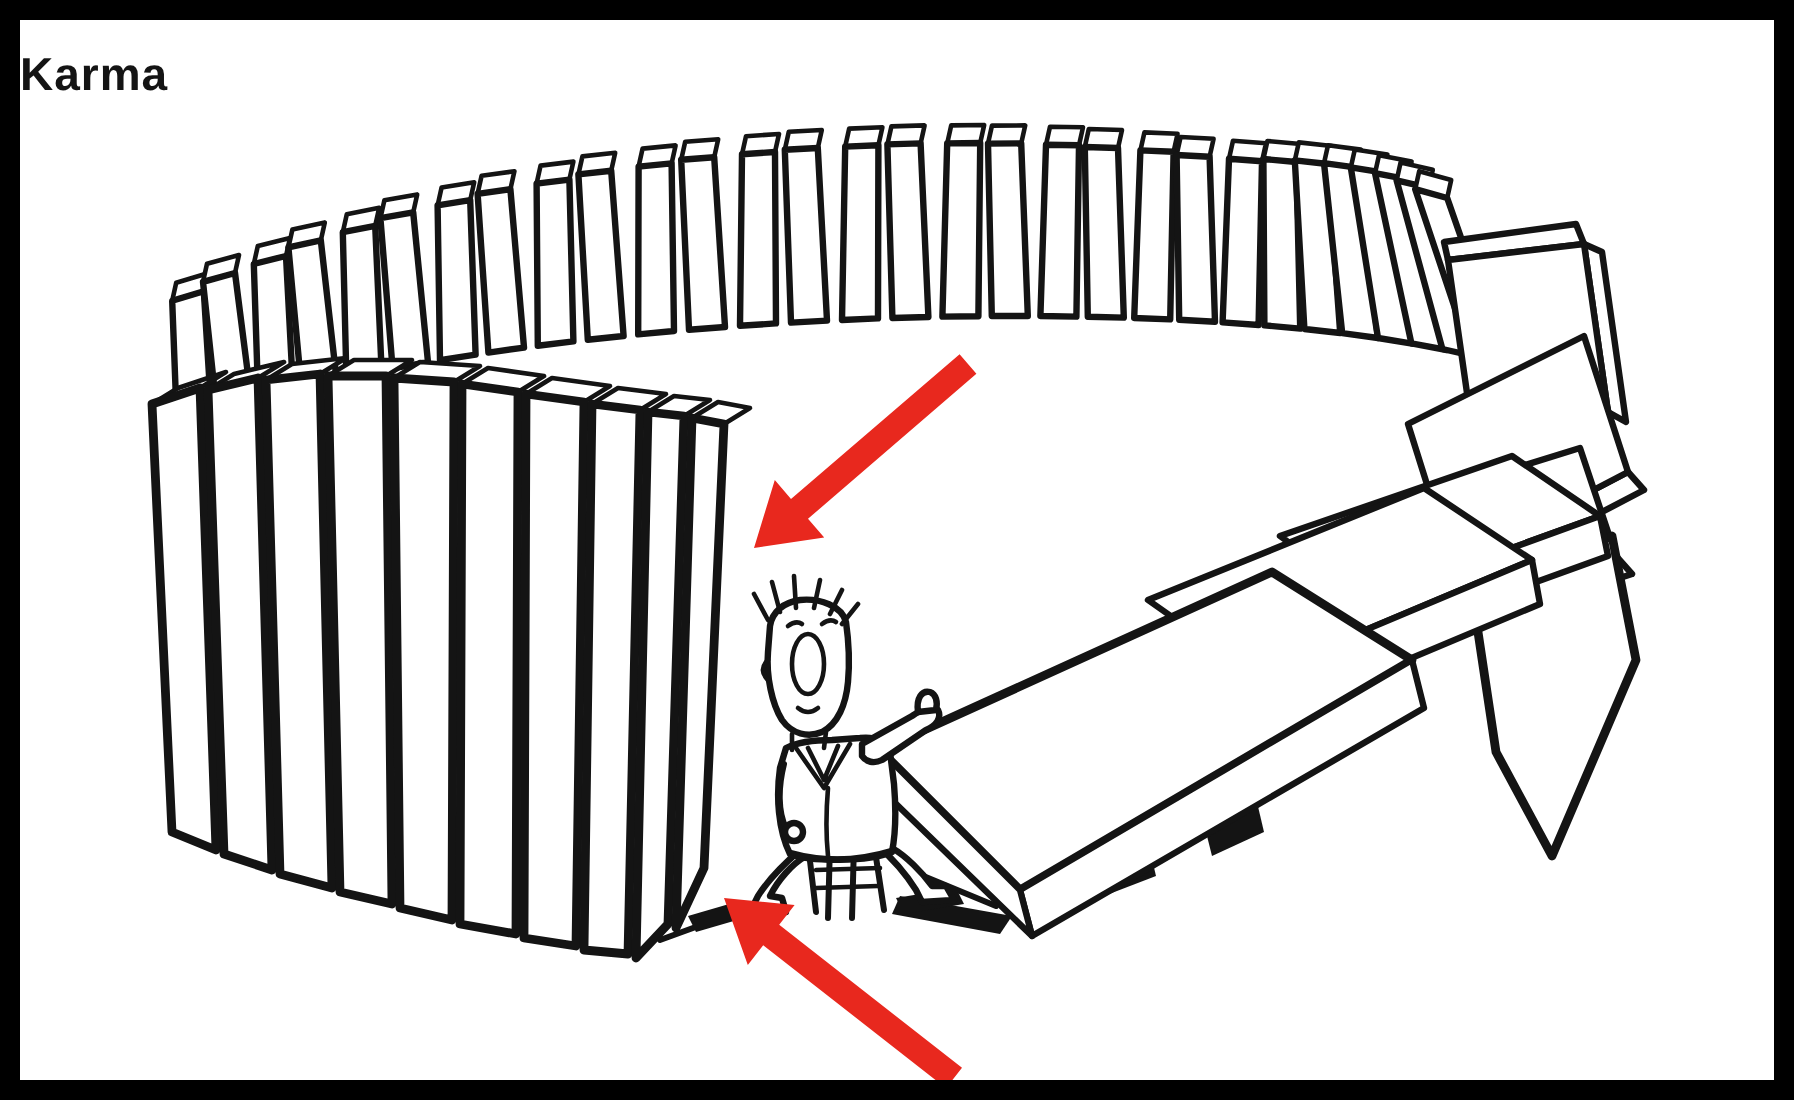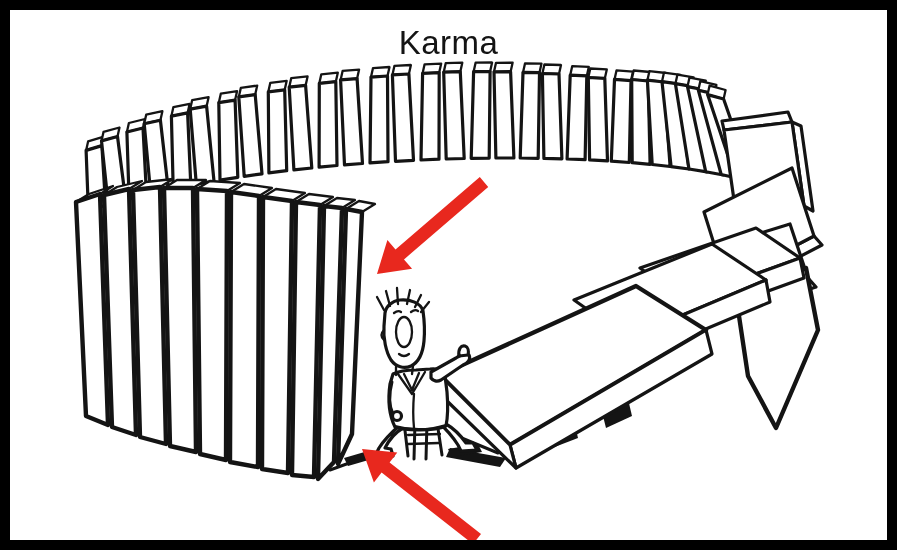--- a/index.html
+++ b/index.html
@@ -7,25 +7,25 @@
     position:relative;
     width:897px;height:550px;
     box-sizing:border-box;
     background:var(--paper,#fff);
     border:10px solid var(--frame,#000);
     overflow:hidden;
   }
   #scene{position:absolute;left:-10px;top:-10px;width:897px;height:550px;}
   #title{
     position:absolute;left:0;top:14px;width:100%;
-    text-align:center;
     font-family:"Liberation Sans", sans-serif;
-    font-size:33px;
+    font-size:23px;
     letter-spacing:0.5px;
     color:var(--ink,#141414);
+    font-weight:bold;
   }
   .ink{fill:var(--paper,#fff);stroke:var(--ink,#141414);stroke-width:3.2;
        stroke-linejoin:round;stroke-linecap:round;}
   .line{fill:none;stroke:var(--ink,#141414);stroke-width:3;
         stroke-linejoin:round;stroke-linecap:round;}
   .thin{stroke-width:2.3;}
   .thick{stroke-width:4.4;}
   .solid{fill:var(--ink,#141414);stroke:none;}
   .arrow{fill:var(--arrow,#e8281e);stroke:none;}
 </style>

